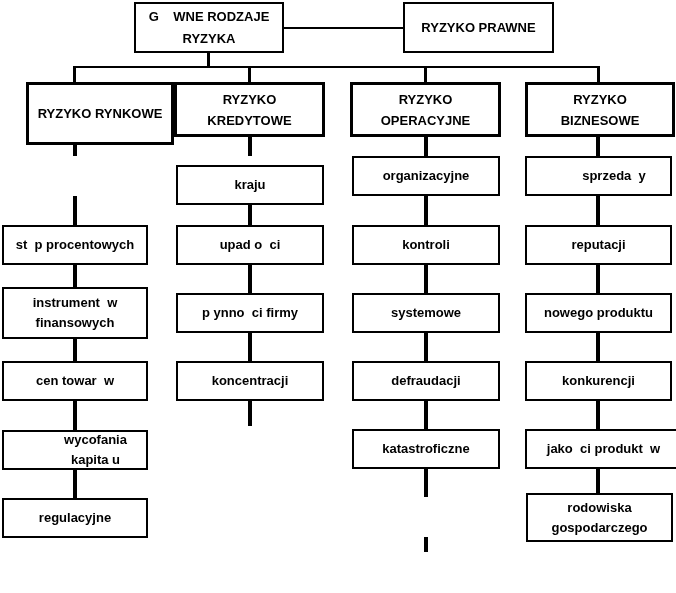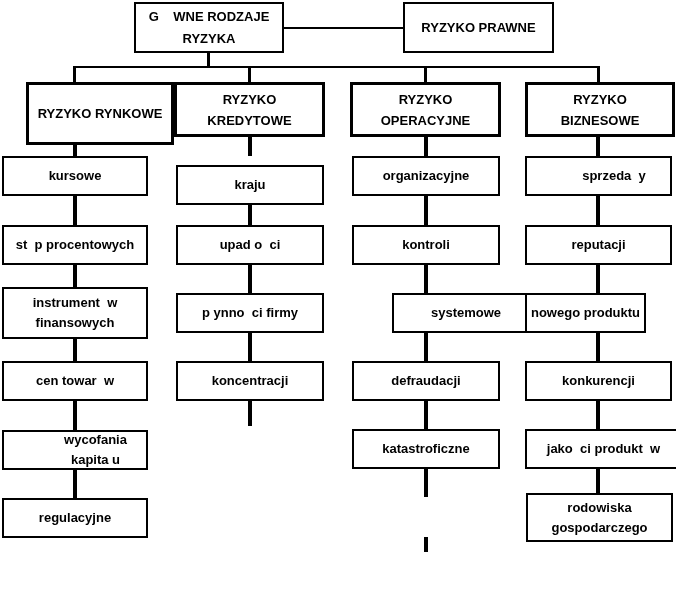--- a/index.html
+++ b/index.html
@@ -59,40 +59,39 @@
   <div class="box toplvl" style="left:403px;top:2px;width:151px;height:51px;">RYZYKO PRAWNE</div>
 
   <div class="box hdr" style="left:2px;top:82px;width:148px;height:63px;margin-left:24px;">RYZYKO RYNKOWE</div>
   <div class="box hdr" style="left:174px;top:82px;width:151px;height:55px;">RYZYKO
 KREDYTOWE</div>
   <div class="box hdr" style="left:350px;top:82px;width:151px;height:55px;">RYZYKO
 OPERACYJNE</div>
   <div class="box hdr" style="left:525px;top:82px;width:150px;height:55px;">RYZYKO
 BIZNESOWE</div>
 
-  <div class="box itm" style="left:2px;top:156px;width:146px;height:40px;">kursowe</div>
   <div class="box itm" style="left:2px;top:225px;width:146px;height:40px;">st  p procentowych</div>
   <div class="box itm" style="left:2px;top:287px;width:146px;height:52px;">instrument  w
 finansowych</div>
   <div class="box itm" style="left:2px;top:361px;width:146px;height:40px;">cen towar  w</div>
   <div class="box itm" style="left:2px;top:430px;width:146px;height:40px;padding-left:41px;">wycofania kapita u</div>
   <div class="box itm" style="left:2px;top:498px;width:146px;height:40px;">regulacyjne</div>
 
   <div class="box itm" style="left:176px;top:156px;width:148px;height:40px;margin-top:9px;">kraju</div>
   <div class="box itm" style="left:176px;top:225px;width:148px;height:40px;">upad o  ci</div>
   <div class="box itm" style="left:176px;top:293px;width:148px;height:40px;">p ynno  ci firmy</div>
   <div class="box itm" style="left:176px;top:361px;width:148px;height:40px;">koncentracji</div>
 
   <div class="box itm" style="left:352px;top:156px;width:148px;height:40px;">organizacyjne</div>
   <div class="box itm" style="left:352px;top:225px;width:148px;height:40px;">kontroli</div>
-  <div class="box itm" style="left:352px;top:293px;width:148px;height:40px;margin-left:40px;">systemowe</div>
+  <div class="box itm" style="left:352px;top:293px;width:148px;height:40px;">systemowe</div>
   <div class="box itm" style="left:352px;top:361px;width:148px;height:40px;">defraudacji</div>
   <div class="box itm" style="left:352px;top:429px;width:148px;height:40px;">katastroficzne</div>
 
   <div class="box itm" style="left:525px;top:156px;width:147px;height:40px;padding-left:31px;">sprzeda  y</div>
   <div class="box itm" style="left:525px;top:225px;width:147px;height:40px;">reputacji</div>
-  <div class="box itm" style="left:525px;top:293px;width:121px;height:40px;">nowego produktu</div>
+  <div class="box itm" style="left:525px;top:293px;width:147px;height:40px;">nowego produktu</div>
   <div class="box itm" style="left:525px;top:361px;width:147px;height:40px;">konkurencji</div>
   <div class="box itm" style="left:525px;top:429px;width:157px;height:40px;">jako  ci produkt  w</div>
   <div class="box itm" style="left:526px;top:493px;width:147px;height:49px;">rodowiska
 gospodarczego</div>
 
 </div>
 
 </body></html>

